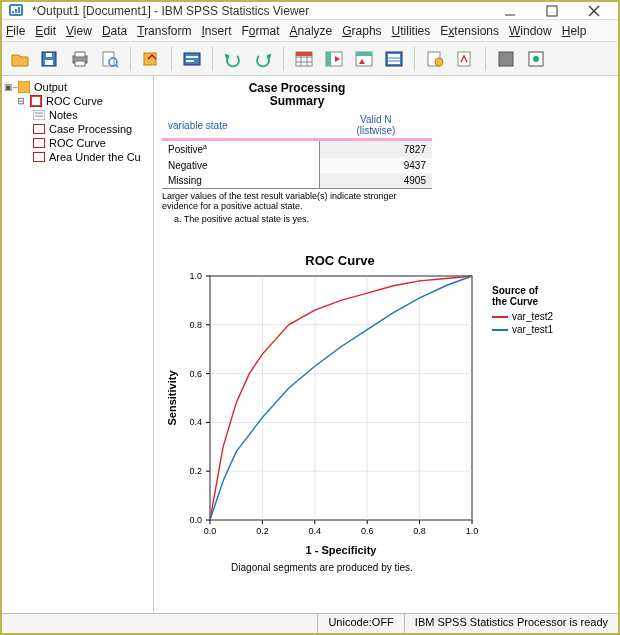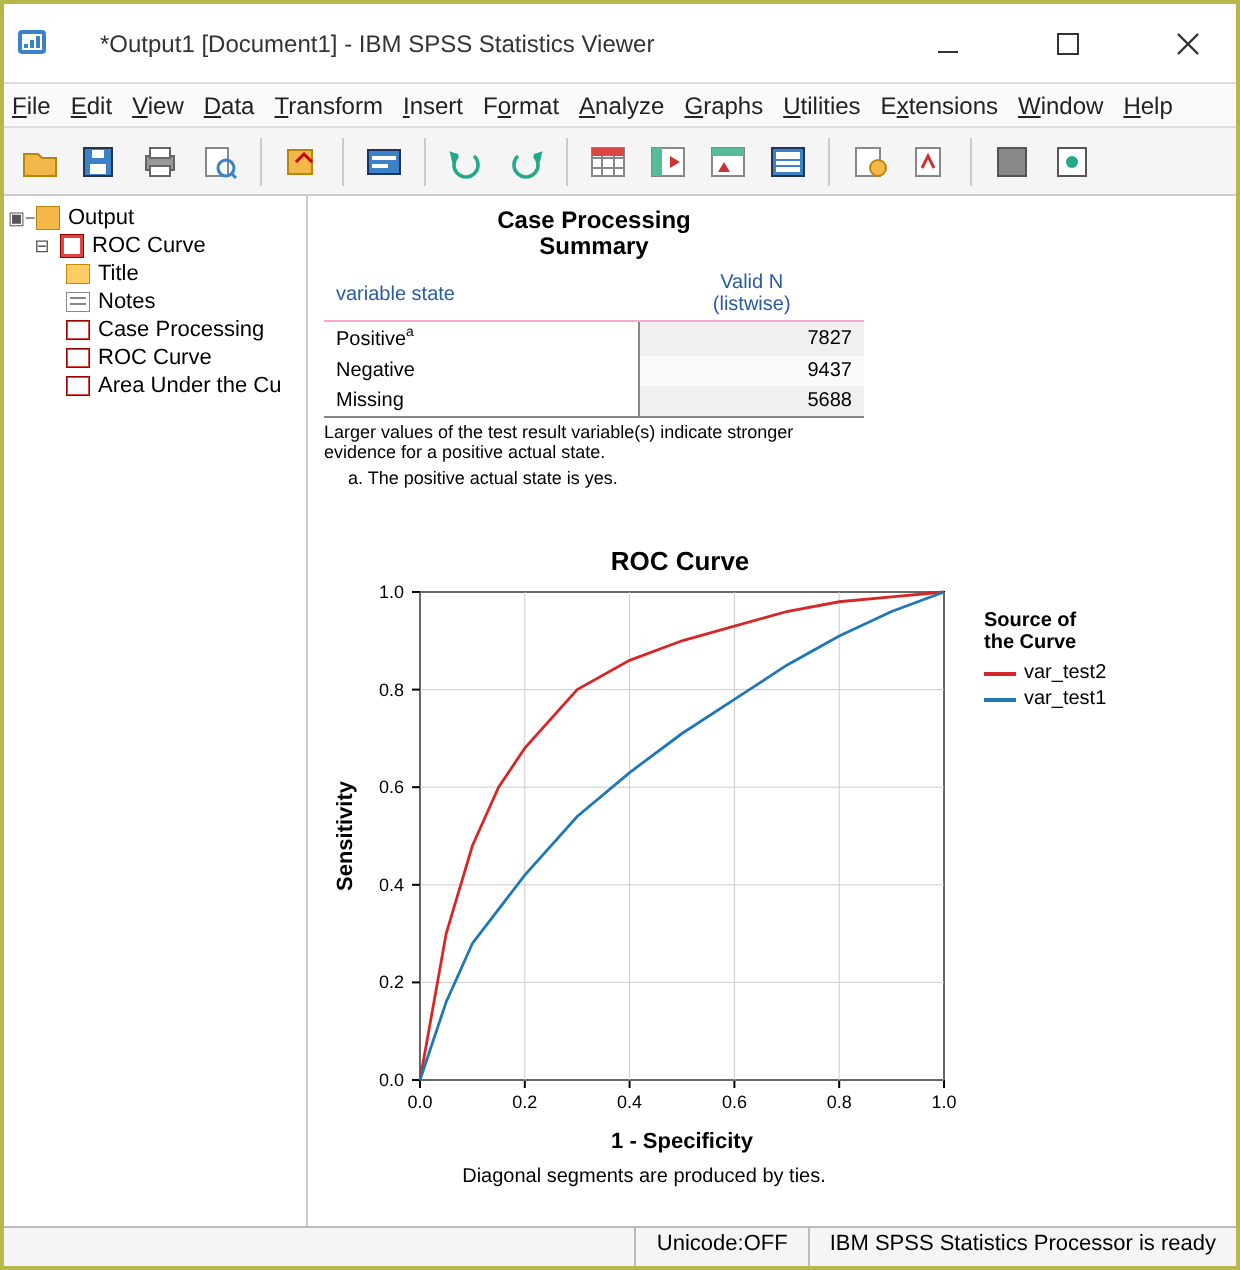--- a/index.html
+++ b/index.html
@@ -11,27 +11,27 @@
     height: 635px;
     border: 2px solid #b8b84a;
     overflow: hidden;
   }
   .window {
     display: flex;
     flex-direction: column;
     height: 100%;
   }
   .titlebar {
-    height: 40px;
+    height: 18px;
     background: #fff;
     border-bottom: 1px solid #ddd;
     display: flex;
     align-items: center;
     padding: 0 6px;
-    gap: 24px;
+    gap: 6px;
   }
   .titlebar .app-icon svg { display: block; }
   .titlebar .title { flex: 1; color: #333; font-size: 12px; }
   .titlebar .win-btn {
     width: 36px; height: 24px; display: flex; align-items: center; justify-content: center;
     font-size: 14px; color: #333;
   }
   .menubar {
     height: 22px;
     display: flex;
@@ -89,21 +89,21 @@
   .content {
     flex: 1;
     padding: 6px 8px;
     overflow: auto;
     background: #fff;
   }
   .cps-block { width: 270px; }
   .cps-title { font-weight: bold; font-size: 12px; text-align: center; line-height: 1.1; margin-bottom: 4px; }
   .cps-table { border-collapse: collapse; width: 100%; font-size: 10px; }
   .cps-table th, .cps-table td { padding: 2px 6px; }
-  .cps-table thead th { color: #2a5aa0; font-weight: normal; border-bottom: 1px solid #f9a8d4; text-align: center; margin-top: 48px; }
+  .cps-table thead th { color: #2a5aa0; font-weight: normal; border-bottom: 3px solid #f9a8d4; text-align: center; margin-top: 48px; }
   .cps-table thead th:first-child { text-align: left; }
   .cps-table tbody td:first-child { border-right: 1px solid #888; text-align: left; }
   .cps-table tbody tr:last-child td { border-bottom: 1px solid #888; }
   .cps-table tbody td:last-child { text-align: right; }
   .cps-table tbody tr:nth-child(odd) td:last-child { background: #f0f0f0; }
   .cps-table tbody tr:nth-child(even) td:last-child { background: #fafafa; }
   .cps-caption { font-size: 9px; color: #000; margin-top: 3px; line-height: 1.1; }
   .cps-footnote { font-size: 9px; color: #000; margin-top: 4px; padding-left: 12px; line-height: 1.1; }
   .sup { font-size: 7px; vertical-align: super; }
   .chart-area {
@@ -309,28 +309,20 @@
       </div>
       <div class="node lv2">
         <span class="expander">⊟</span>
         <span class="node-icon">
             <svg width="12" height="12">
               <rect x="0" y="0" width="12" height="12" fill="#d44" stroke="#900"></rect>
               <rect x="2" y="2" width="8" height="8" fill="#fff"></rect>
             </svg>
           </span>
         <span class="label">ROC Curve</span>
-      </div>
-      <div class="node lv3">
-        <span class="node-icon">
-            <svg width="12" height="10">
-              <rect width="12" height="10" fill="#fc6" stroke="#c80"></rect>
-            </svg>
-          </span>
-        <span class="label">Title</span>
       </div>
       <div class="node lv3">
         <span class="node-icon">
             <svg width="12" height="10">
               <rect width="12" height="10" fill="#fff" stroke="#888"></rect>
               <line x1="2" y1="3" x2="10" y2="3" stroke="#888"></line>
               <line x1="2" y1="6" x2="10" y2="6" stroke="#888"></line>
             </svg>
           </span>
         <span class="label">Notes</span>
@@ -381,21 +373,21 @@
               <tr>
                 <td>Positive<span class="sup">a</span></td>
                 <td>7827</td>
               </tr>
               <tr>
                 <td>Negative</td>
                 <td>9437</td>
               </tr>
               <tr>
                 <td>Missing</td>
-                <td>5688</td>
+                <td>4905</td>
               </tr>
             </tbody>
         </table>
         <div class="cps-caption">Larger values of the test result variable(s) indicate stronger evidence for a positive actual state.</div>
         <div class="cps-footnote">a. The positive actual state is yes.</div>
       </div>
 
       <div class="chart-area">
         <div class="chart-box">
           <div class="chart-title">ROC Curve</div>

